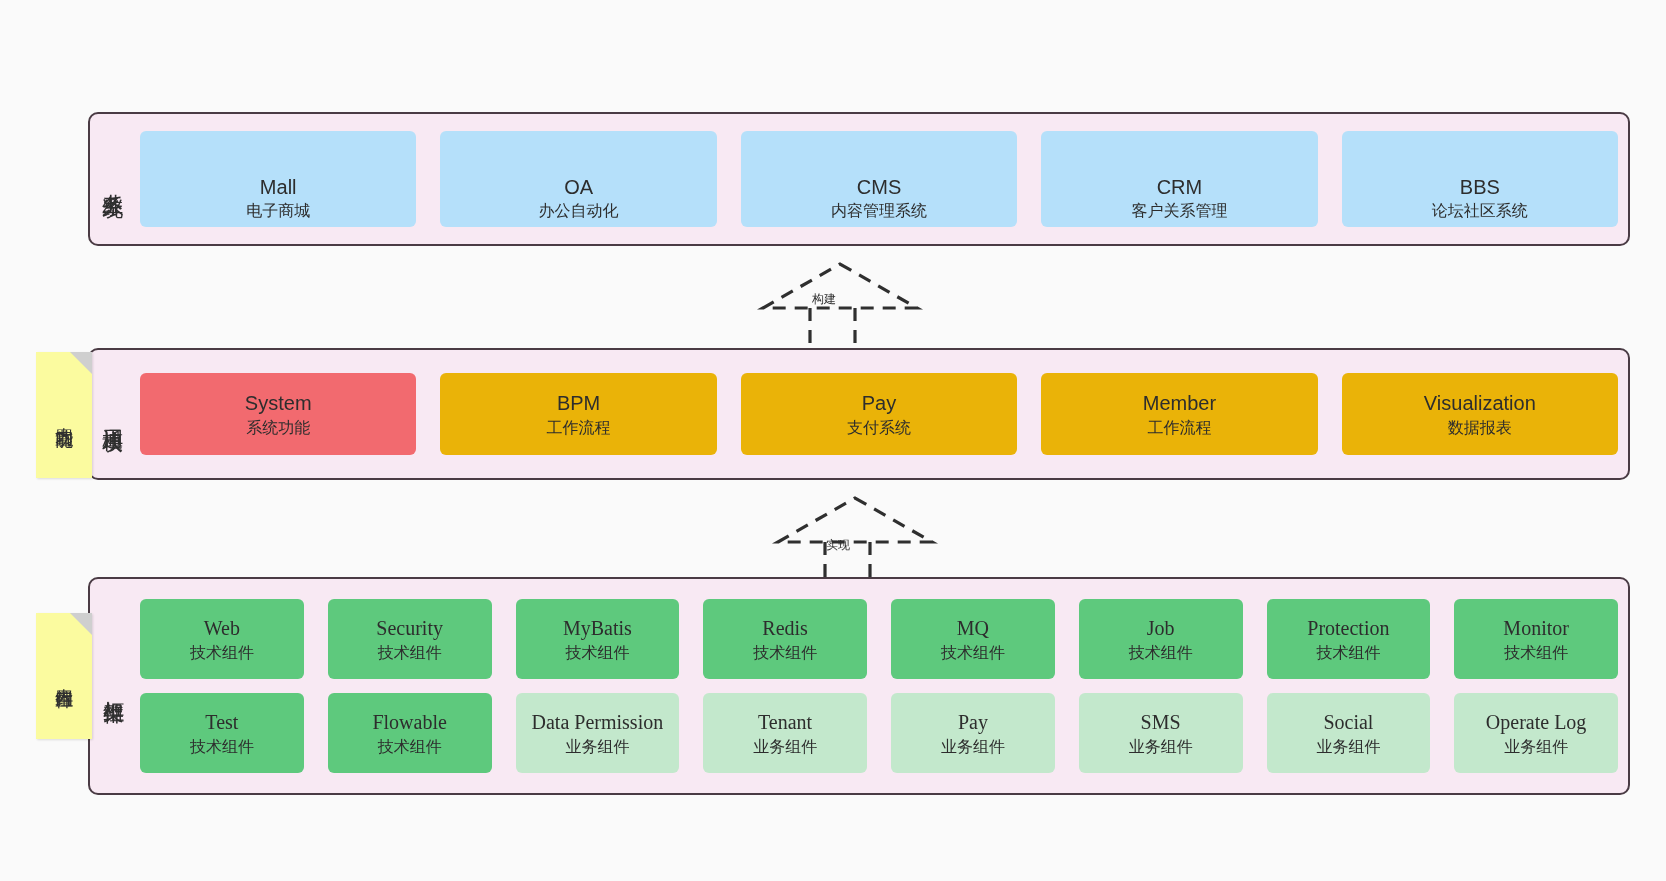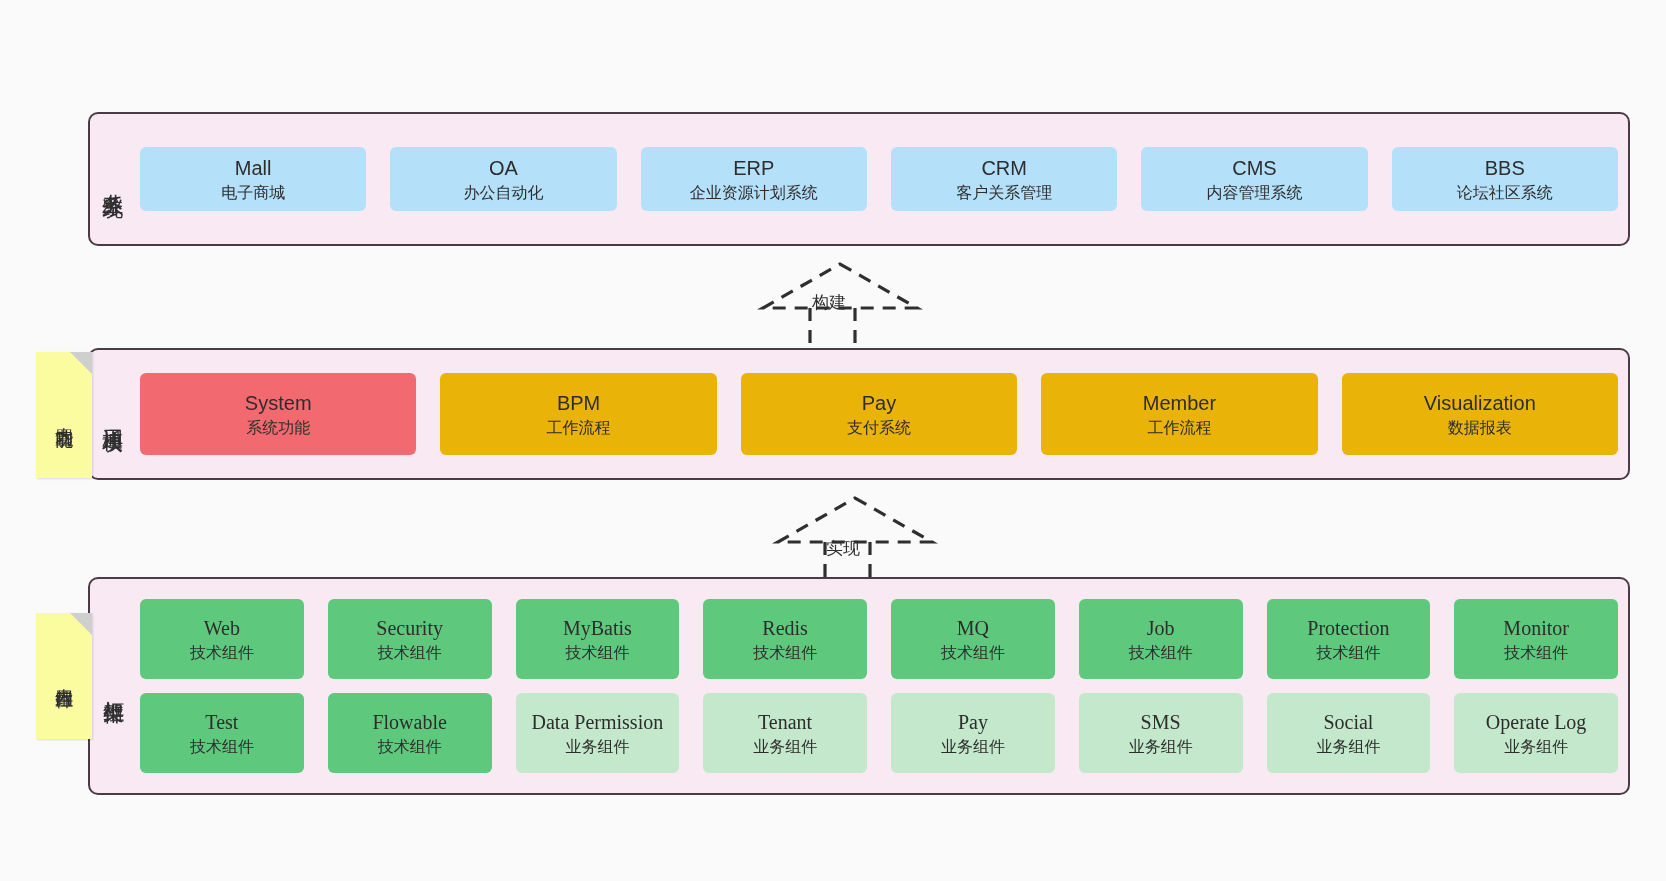--- a/index.html
+++ b/index.html
@@ -82,21 +82,21 @@
   }
   .node .title {
     font-size: 20px;
     color: #2d2d2d;
   }
   .node .sub {
     font-size: 16px;
     color: #2d2d2d;
   }
 
-  .row-biz .node { height: 64px; }
+  .row-biz .node { height: 96px; justify-content: flex-end; }
   .row-mod .node { height: 82px; align-items: center; }
   .row-comp .node { height: 80px; }
 
   .c-blue  { background: #b5e0fa; }
   .c-red   { background: #f26a6f; }
   .c-pink  { background: #eab308; }
   .c-green { background: #5ec97d; }
   .c-lgreen{ background: #c3e8cc; }
 
   
@@ -135,21 +135,21 @@
   #layer-framework { left: 88px;  top: 577px; width: 1542px; height: 218px; font-family: Liberation Serif, serif; }
 
   #sticky-builtin-features   { left: 36px; top: 352px; height: 126px; }
   #sticky-builtin-components { left: 36px; top: 613px; height: 126px; }
 
   #arrow-build   { left: 755px; top: 258px; }
   #arrow-impl    { left: 770px; top: 492px; }
 
   .arrow-label {
     position: absolute;
-    font-size: 17px;
+    font-size: 12px;
     color: #2f2f2f;
     background: transparent;
     white-space: nowrap;
   }
   #label-build { left: 812px; top: 291px; }
   #label-impl  { left: 826px; top: 537px; }
 </style>
 </head>
 <body>
 
@@ -161,30 +161,26 @@
       <div class="row row-biz">
         <div class="node c-blue">
           <span class="title">Mall</span>
           <span class="sub">电子商城</span>
         </div>
         <div class="node c-blue">
           <span class="title">OA</span>
           <span class="sub">办公自动化</span>
         </div>
         <div class="node c-blue">
-          <span class="title">ERP</span>
-          <span class="sub">企业资源计划系统</span>
+          <span class="title">CMS</span>
+          <span class="sub">内容管理系统</span>
         </div>
         <div class="node c-blue">
           <span class="title">CRM</span>
           <span class="sub">客户关系管理</span>
-        </div>
-        <div class="node c-blue">
-          <span class="title">CMS</span>
-          <span class="sub">内容管理系统</span>
         </div>
         <div class="node c-blue">
           <span class="title">BBS</span>
           <span class="sub">论坛社区系统</span>
         </div>
       </div>
     </div>
   </div>
 
   <svg class="arrow" id="arrow-build" width="170" height="95">

